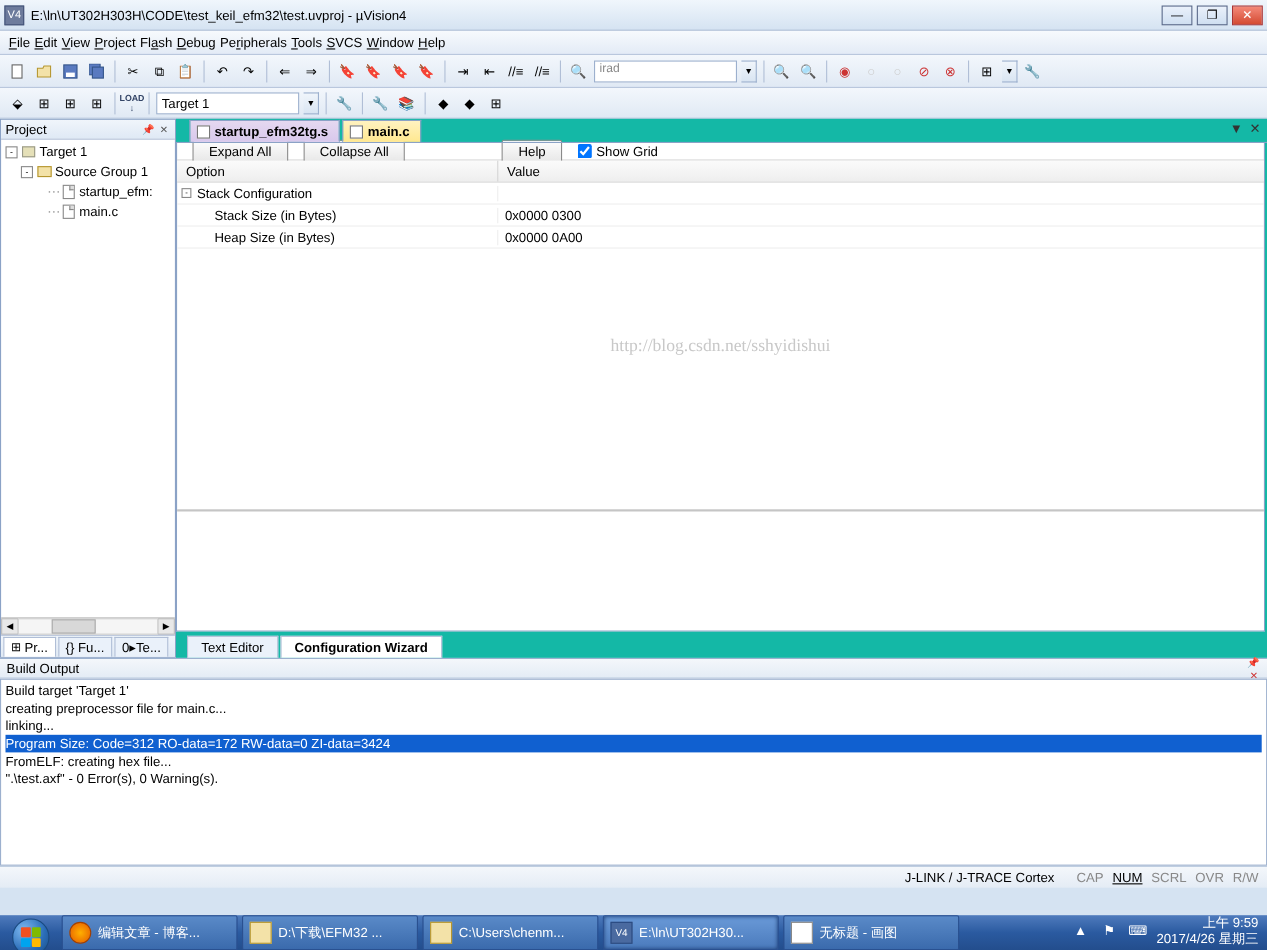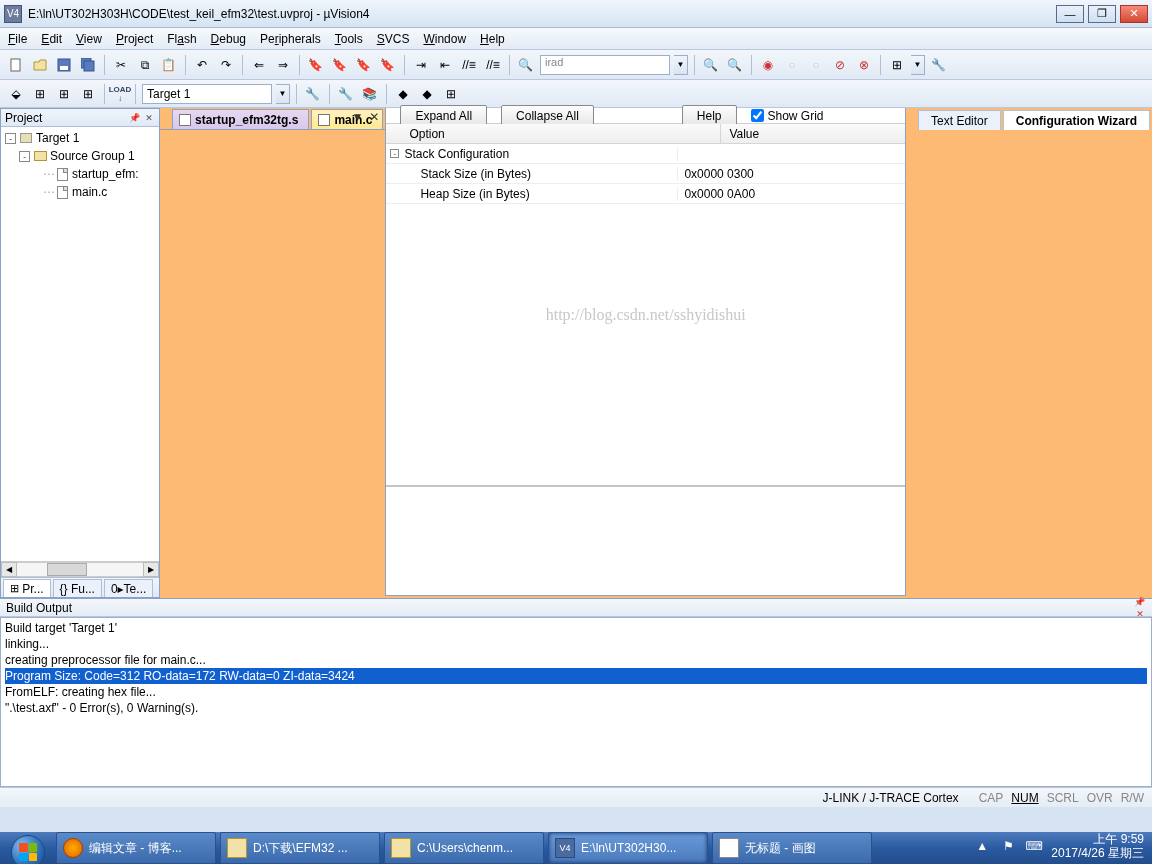--- a/index.html
+++ b/index.html
@@ -3,21 +3,21 @@
 <meta charset="utf-8">
 <style>
 * { box-sizing: border-box; margin: 0; padding: 0; font-family: "Segoe UI", Tahoma, sans-serif; font-size: 12px; }
 body { background: #d5e3f2; width: 1152px; height: 864px; overflow: hidden; position: relative; }
 .titlebar { height: 28px; background: linear-gradient(#f0f6fc,#d5e3f2); display:flex; align-items:center; padding:0 4px; border-bottom:1px solid #a9b8d0;}
 .titlebar .icon-box{width:18px;height:18px;background:#6d7b9c;color:#fff;font-size:10px;display:flex;align-items:center;justify-content:center;margin-right:6px;border:1px solid #45557a;}
 .titlebar .title{flex:1;color:#000;}
 .winbtns{display:flex;gap:4px;}
 .winbtn{width:28px;height:18px;border:1px solid #5a6a8a;background:linear-gradient(#eaf1fb,#cfdff1);display:flex;align-items:center;justify-content:center;font-size:11px;}
 .winbtn.close{background:linear-gradient(#f48a7a,#d44a32);border-color:#a33;color:#fff;}
-.menubar{height:22px;background:linear-gradient(#f7fafd,#e3ebf6);display:flex;align-items:center;padding:0 8px;gap:14px;border-bottom:1px solid #b9c7dd;}
+.menubar{height:22px;background:linear-gradient(#f7fafd,#e3ebf6);display:flex;align-items:center;padding:0 8px;gap:4px;border-bottom:1px solid #b9c7dd;}
 .menubar span{cursor:default;}
 .menubar u{text-decoration:underline;}
 .toolbar{height:30px;background:linear-gradient(#f3f7fc,#e0e9f4);border-bottom:1px solid #b9c7dd;display:flex;align-items:center;padding:0 6px;gap:4px;}
 .tbtn{width:20px;height:20px;border:1px solid transparent;display:flex;align-items:center;justify-content:center;border-radius:2px;}
 .tbtn svg{width:14px;height:14px;}
 .tsep{width:1px;height:20px;background:#b0bed6;margin:0 2px;}
 .searchbox{height:20px;border:1px solid #9cb0ce;background:#fff;padding:0 4px;font-size:11px;color:#888;width:130px;}
 .dropdown-arrow{width:14px;height:20px;border:1px solid #9cb0ce;border-left:none;background:linear-gradient(#f0f5fb,#d9e5f2);display:flex;align-items:center;justify-content:center;font-size:8px;}
 .toolbar2{height:28px;background:linear-gradient(#f3f7fc,#e0e9f4);border-bottom:1px solid #b9c7dd;display:flex;align-items:center;padding:0 6px;gap:4px;}
 .target-select{height:20px;border:1px solid #9cb0ce;background:#fff;width:130px;padding:0 4px;display:flex;align-items:center;}
@@ -34,35 +34,35 @@
 .icon-folder{background:#f3e2a8;border:1px solid #b5962f;width:13px;height:10px;}
 .icon-file{background:#fff;border:1px solid #888;width:11px;height:13px;position:relative;}
 .icon-file::after{content:'';position:absolute;top:0;right:0;width:3px;height:3px;background:#ddd;border-left:1px solid #888;border-bottom:1px solid #888;}
 .project-scroll{height:16px;background:#f0f0f0;border-top:1px solid #ccc;display:flex;}
 .project-scroll .sbtn{width:16px;background:#e8e8e8;border:1px solid #bbb;font-size:8px;display:flex;align-items:center;justify-content:center;}
 .project-scroll .strack{flex:1;background:#f5f5f5;border-top:1px solid #ccc;border-bottom:1px solid #ccc;position:relative;}
 .project-scroll .sthumb{position:absolute;left:30px;width:40px;top:0;bottom:0;background:#d8d8d8;border:1px solid #aaa;}
 .project-tabs{height:20px;background:linear-gradient(#f0f5fb,#dfe9f5);display:flex;align-items:flex-end;border-top:1px solid #b0bed6;gap:2px;padding-left:2px;}
 .ptab{height:18px;padding:0 6px;border:1px solid #b0bed6;border-bottom:none;background:#eaf1fa;font-size:11px;display:flex;align-items:center;gap:3px;}
 .ptab.active{background:#fff;}
-.editor-area{flex:1;display:flex;flex-direction:row;background:#fdba74;}
+.editor-area{flex:1;display:flex;flex-direction:column;background:#14b8a6;}
 .file-tabs{height:22px;display:flex;align-items:flex-end;padding-left:12px;gap:0;position:relative;border-bottom:1px solid #8ba2c6;}
 .ftab{height:20px;padding:0 10px 0 6px;border:1px solid #8ba2c6;border-bottom:none;display:flex;align-items:center;gap:4px;font-size:11px;position:relative;margin-right:2px;}
 .ftab.inactive{background:linear-gradient(#e5d8f0,#d8c8ec);}
 .ftab.active{background:linear-gradient(#fff2c0,#ffe890);font-weight:bold;}
 .ftab-icon{width:12px;height:12px;background:#fff;border:1px solid #777;}
 .ftab-ctrls{position:absolute;right:6px;top:2px;display:flex;gap:6px;font-size:11px;color:#333;}
 .editor-body{flex:1;background:#fff;border:1px solid #8ba2c6;border-top:none;margin:0 2px 2px 0;display:flex;flex-direction:column;}
 .cfg-toolbar{height:16px;display:flex;align-items:center;gap:14px;padding:0 14px;border-bottom:1px solid #d0d0d0;}
 .cfg-btn{height:22px;padding:0 14px;border:1px solid #8a8a8a;background:linear-gradient(#fdfdfd,#e6e6e6);border-radius:2px;}
 .cfg-check{display:flex;align-items:center;gap:4px;}
 .cfg-check input{width:13px;height:13px;}
 .cfg-grid{flex:1;display:flex;flex-direction:column;}
 .cfg-head{height:20px;display:flex;border-bottom:1px solid #d5d5d5;background:linear-gradient(#fbfbfb,#eeeeee);}
-.cfg-head .col1{width:335px;padding-left:23px;border-right:1px solid #d5d5d5;display:flex;align-items:center;}
+.cfg-head .col1{width:292px;padding-left:8px;border-right:1px solid #d5d5d5;display:flex;align-items:center;}
 .cfg-head .col2{flex:1;padding-left:8px;display:flex;align-items:center;}
 .cfg-rows{flex:1;position:relative;}
 .crow{height:20px;display:flex;align-items:center;border-bottom:1px solid #eee;}
 .crow .c1{width:292px;border-right:1px solid #eee;display:flex;align-items:center;padding-left:4px;}
 .crow .c2{flex:1;padding-left:6px;}
 .crow .toggle{width:9px;height:9px;border:1px solid #888;font-size:7px;display:flex;align-items:center;justify-content:center;margin-right:5px;}
 .crow .nest1{padding-left:30px;}
 .cfg-bottom{height:110px;border-top:2px solid #c5c5c5;background:#fff;}
 .watermark{position:absolute;left:50%;top:50%;transform:translate(-50%,-50%);color:#c8c8c8;font-size:16px;font-family:"Times New Roman",serif;pointer-events:none;}
 .editor-tabs{height:22px;display:flex;align-items:flex-end;padding-left:10px;}
@@ -324,22 +324,22 @@
 <div class="build-panel">
   <div class="build-header">
     <span>Build Output</span>
     <div class="phbtns">
       <div class="phbtn">📌</div>
       <div class="phbtn" style="color:#c33;">✕</div>
     </div>
   </div>
   <div class="build-body" id="build-body">
       <div class="build-line">Build target 'Target 1'</div>
+      <div class="build-line">creating preprocessor file for main.c...</div>
       <div class="build-line">linking...</div>
-      <div class="build-line">creating preprocessor file for main.c...</div>
       <div class="build-line sel">Program Size: Code=312 RO-data=172 RW-data=0 ZI-data=3424</div>
       <div class="build-line">FromELF: creating hex file...</div>
       <div class="build-line">".\test.axf" - 0 Error(s), 0 Warning(s).</div>
     </div>
 </div>
 
 <div class="statusbar">
   <div class="sleft"></div>
   <div class="scenter">J-LINK / J-TRACE Cortex</div>
   <div class="sright" id="status-ind">

